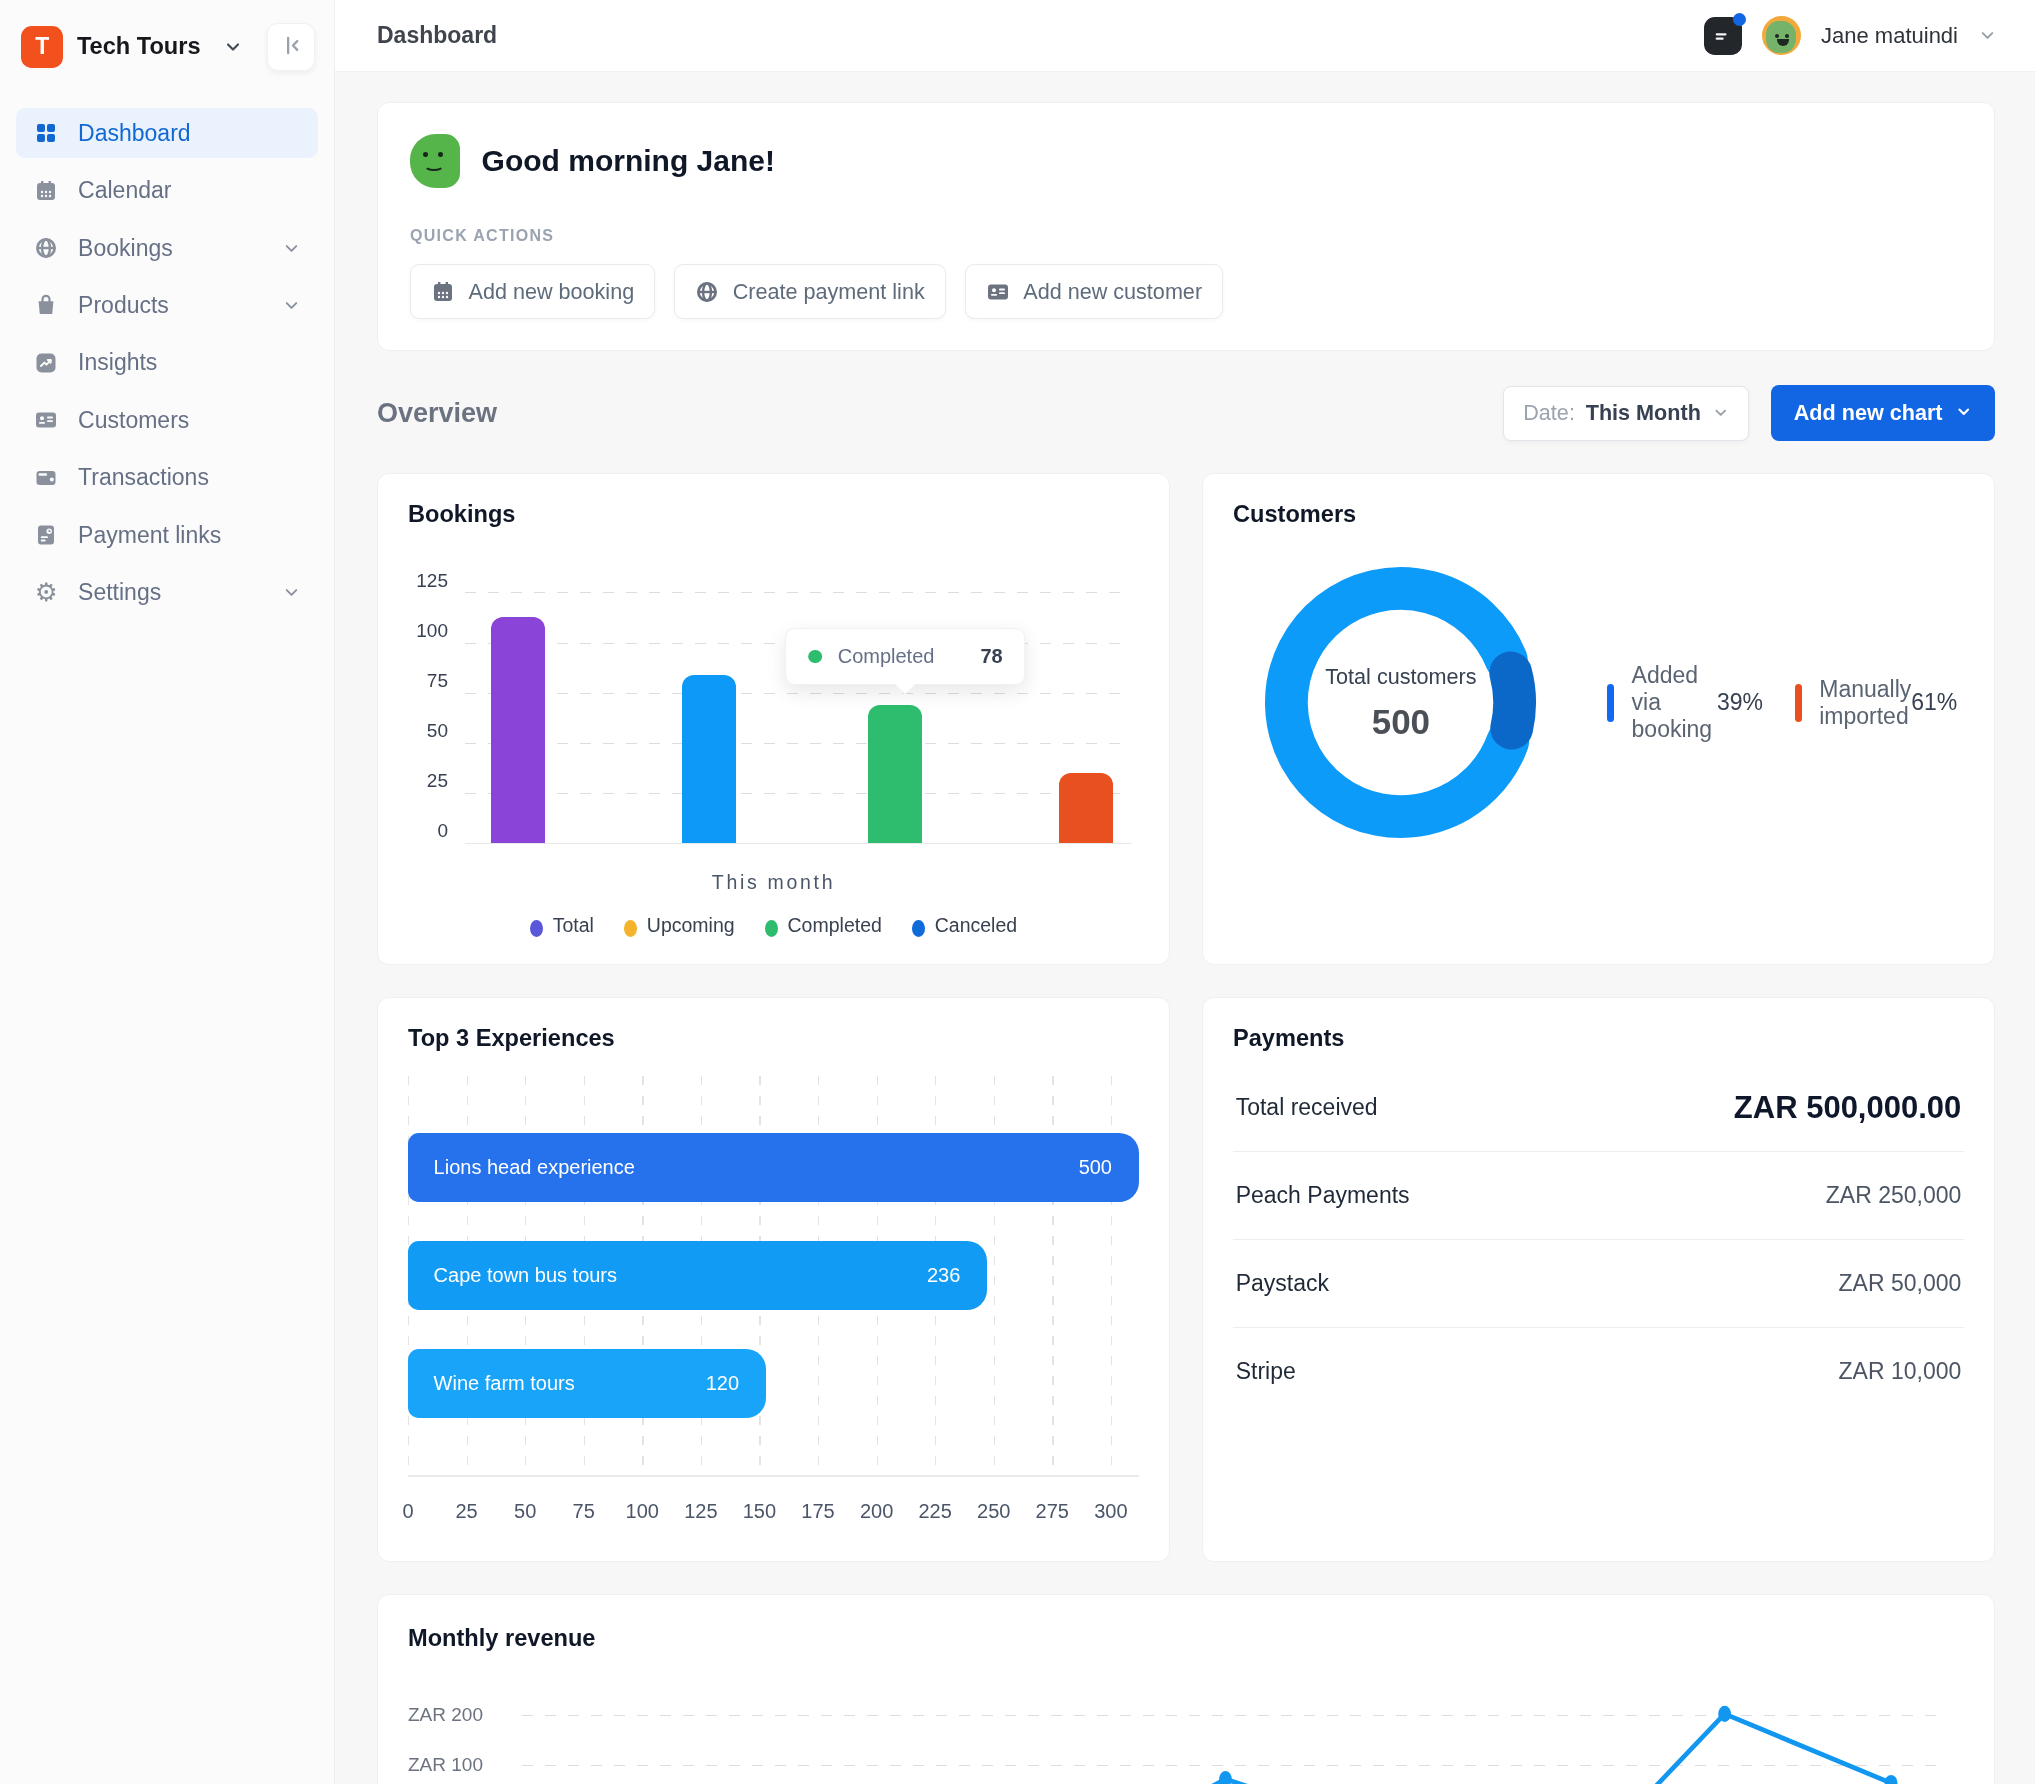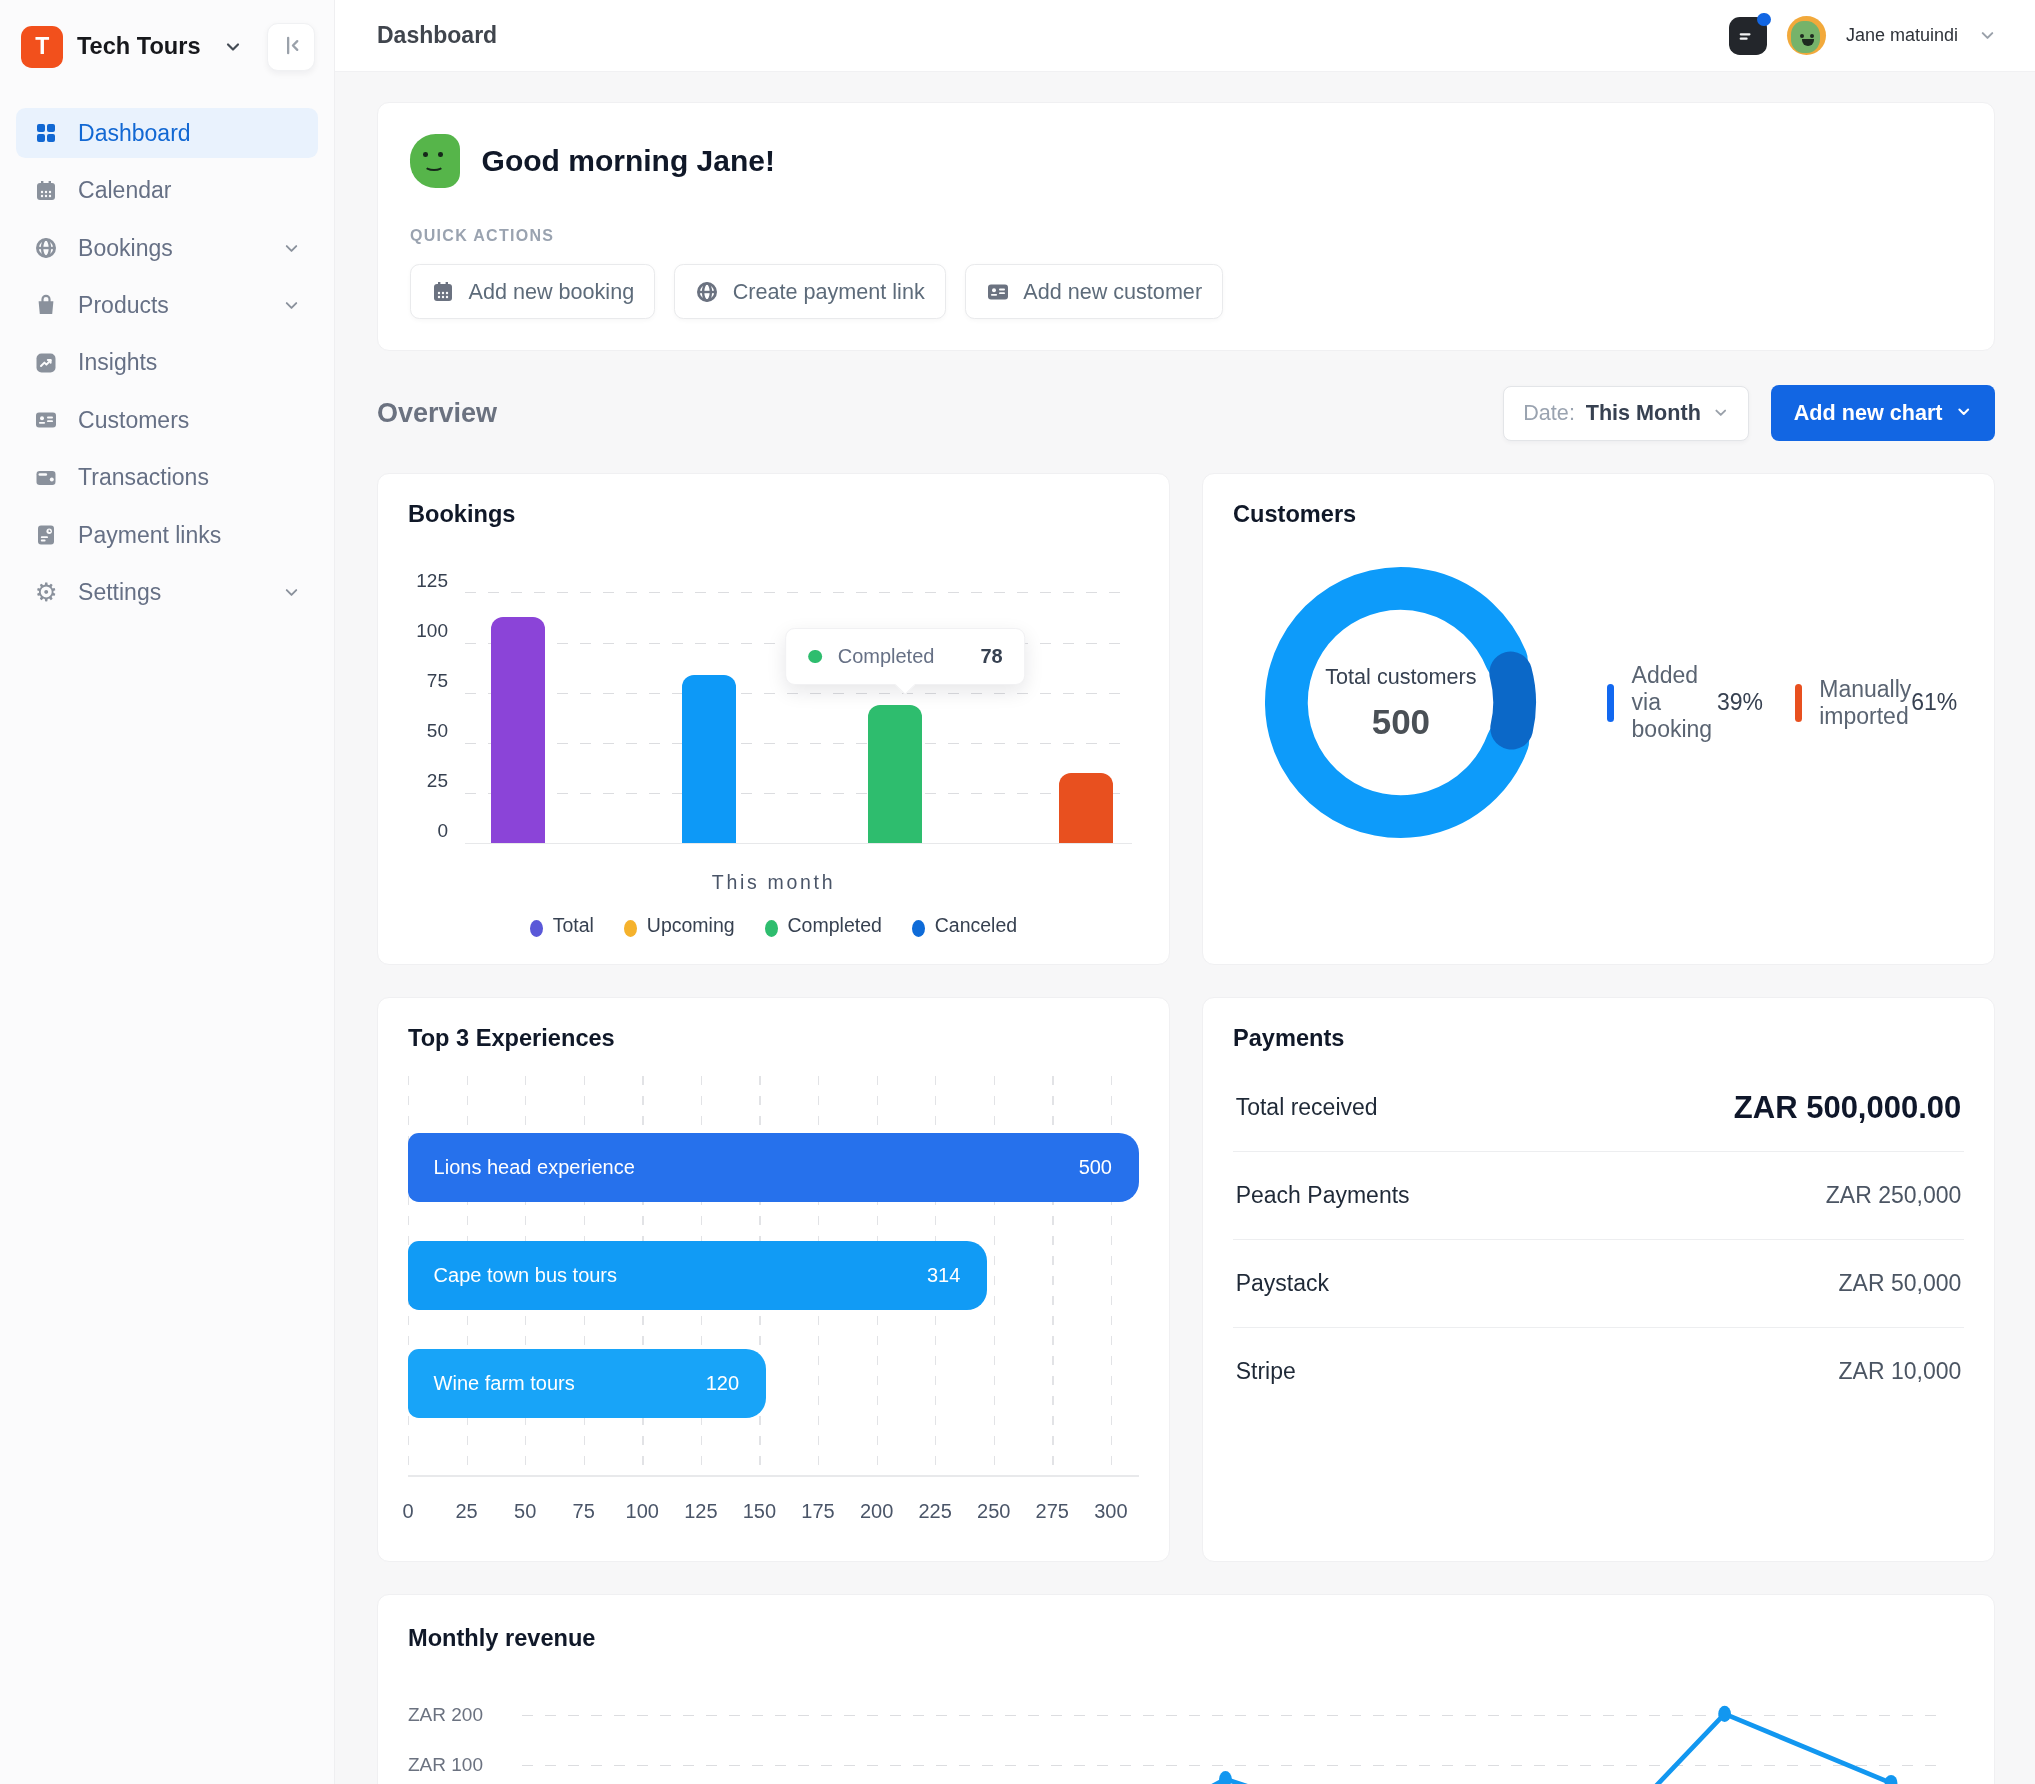--- a/index.html
+++ b/index.html
@@ -35,21 +35,21 @@
   .notif .dot { position:absolute; top:-4px; right:-4px; width:13.5px; height:13.5px;
     border-radius:50%; background:#1266E3; }
   .avatar { position:relative; width:39px; height:39px; border-radius:50%; background:#F2A93B;
     overflow:hidden; cursor:pointer; }
   .avatar .face { position:absolute; left:10%; top:12%; width:76%; height:82%;
     background:#76B36A; border-radius:42% 46% 44% 42%; }
   .avatar .eye { position:absolute; width:4px; height:4px; border-radius:50%; background:#1E2A20; top:46%; }
   .avatar .eye.l { left:34%; } .avatar .eye.r { left:58%; }
   .avatar .mouth { position:absolute; left:38%; top:58%; width:12px; height:7.4px;
     background:#1E2A20; border-radius:0 0 12px 12px; }
-  .user-name { font-size:18px; color:#2F333A; }
+  .user-name { font-size:22px; color:#2F333A; }
   .tb-right .chev { color:#9AA1AA; }
 
   
   .main { position:absolute; left:335px; top:72px; right:0; bottom:0; padding:30px 40px 0 42px; overflow:hidden; }
   .card { background:#fff; border:1.3px solid #F0F0F2; border-radius:12px; }
 
   .greeting { padding:31px 32px; margin-bottom:34px; }
   .greet-row { display:flex; align-items:center; gap:21.6px; }
   .greet-icon { position:relative; width:50px; height:54px; background:#56B54A;
     border-radius:25.6px 15px 15px 25.6px; flex:none; }
@@ -480,21 +480,21 @@
           <div class="t3-grid" style="left: 72.1154%;"></div>
           <div class="t3-grid" style="left: 80.1282%;"></div>
           <div class="t3-grid" style="left: 88.141%;"></div>
           <div class="t3-grid" style="left: 96.1538%;"></div>
           <div class="t3-bar" style="width: 100%; background: rgb(38, 113, 236);">
             <span class="lab">Lions head experience</span>
             <span class="val">500</span>
           </div>
           <div class="t3-bar" style="width: 79.2465%; background: rgb(17, 155, 245);">
             <span class="lab">Cape town bus tours</span>
-            <span class="val">314</span>
+            <span class="val">236</span>
           </div>
           <div class="t3-bar" style="width: 48.9898%; background: rgb(24, 164, 248);">
             <span class="lab">Wine farm tours</span>
             <span class="val">120</span>
           </div>
         </div>
       <div class="t3-base"></div>
       <div class="t3-ticks" id="t3-ticks">
           <span class="t3-tick" style="left: 0%;">0</span>
           <span class="t3-tick" style="left: 8.01282%;">25</span>

